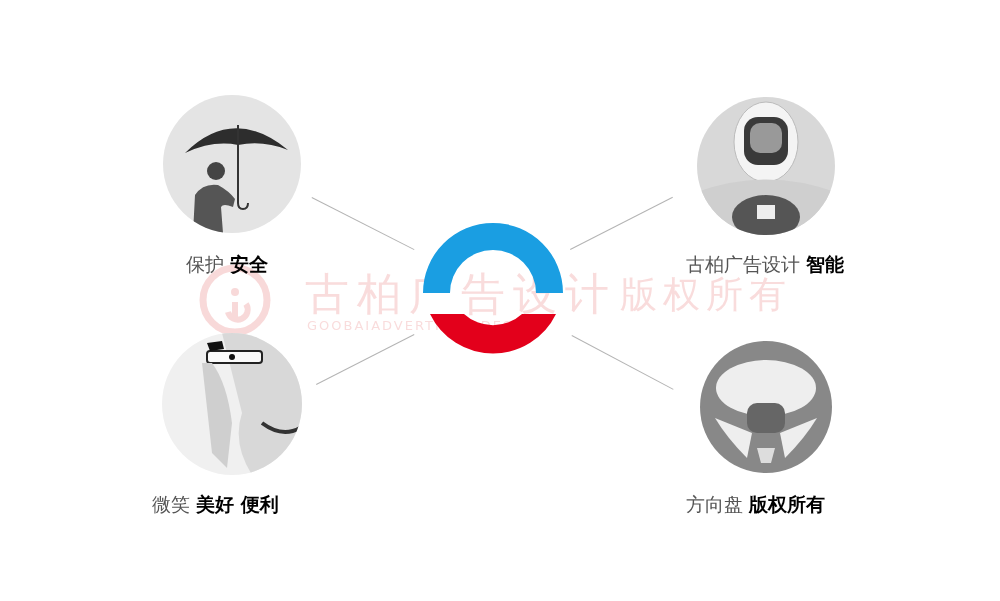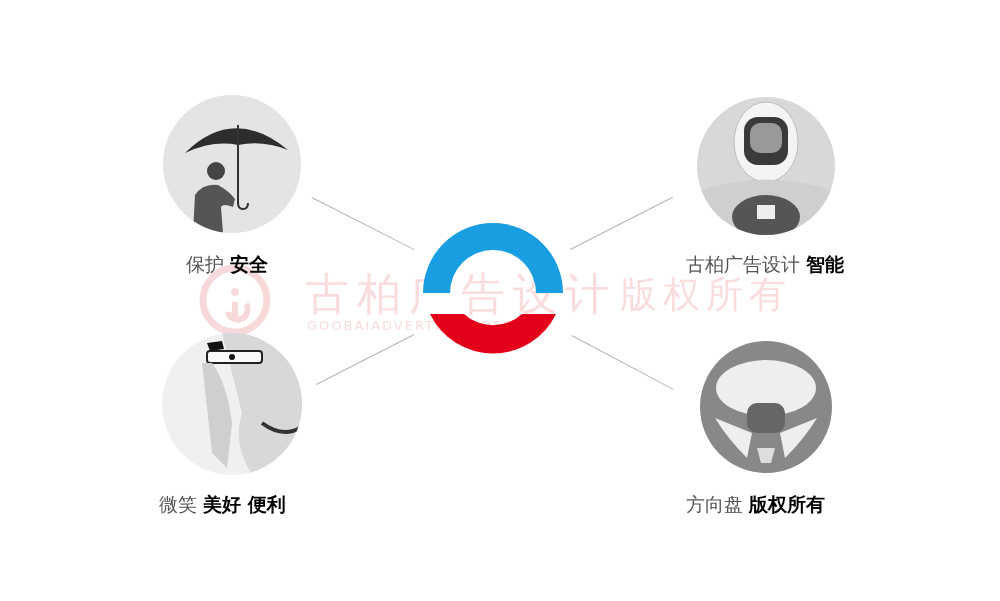--- a/index.html
+++ b/index.html
@@ -67,21 +67,21 @@
 <div class="circle" style="left:162px;top:333px;width:140px;height:142px;background:#f0f0f0;">
   <svg width="140" height="142" viewBox="0 0 140 142">
     <path d="M60 0 L140 0 L140 142 L90 142 Q70 110 80 80Z" fill="#d8d8d8"></path>
     <rect x="45" y="18" width="55" height="12" rx="3" fill="#fafafa" stroke="#222" stroke-width="2"></rect>
     <circle cx="70" cy="24" r="3" fill="#111"></circle>
     <path d="M45 10 L60 8 L62 16 L48 18Z" fill="#111"></path>
     <path d="M100 90 Q120 105 138 95" fill="none" stroke="#333" stroke-width="4"></path>
     <path d="M40 30 L50 120 L65 135 L70 90 Q65 50 50 30Z" fill="#cfcfcf"></path>
   </svg>
 </div>
-<div class="label" style="left:159px;top:492px;">
+<div class="label" style="left:152px;top:492px;">
   <span>微笑</span> <b>美好 便利</b>
 </div>
 
 <div class="circle" style="left:697px;top:338px;width:138px;height:138px;background:#fff;">
   <svg width="138" height="138" viewBox="0 0 138 138">
     <circle cx="69" cy="69" r="66" fill="#888"></circle>
     <ellipse cx="69" cy="50" rx="50" ry="28" fill="#eee"></ellipse>
     <path d="M18 80 Q30 100 50 120 L55 95Z" fill="#eee"></path>
     <path d="M120 80 Q108 100 88 120 L83 95Z" fill="#eee"></path>
     <rect x="50" y="65" width="38" height="30" rx="10" fill="#666"></rect>

